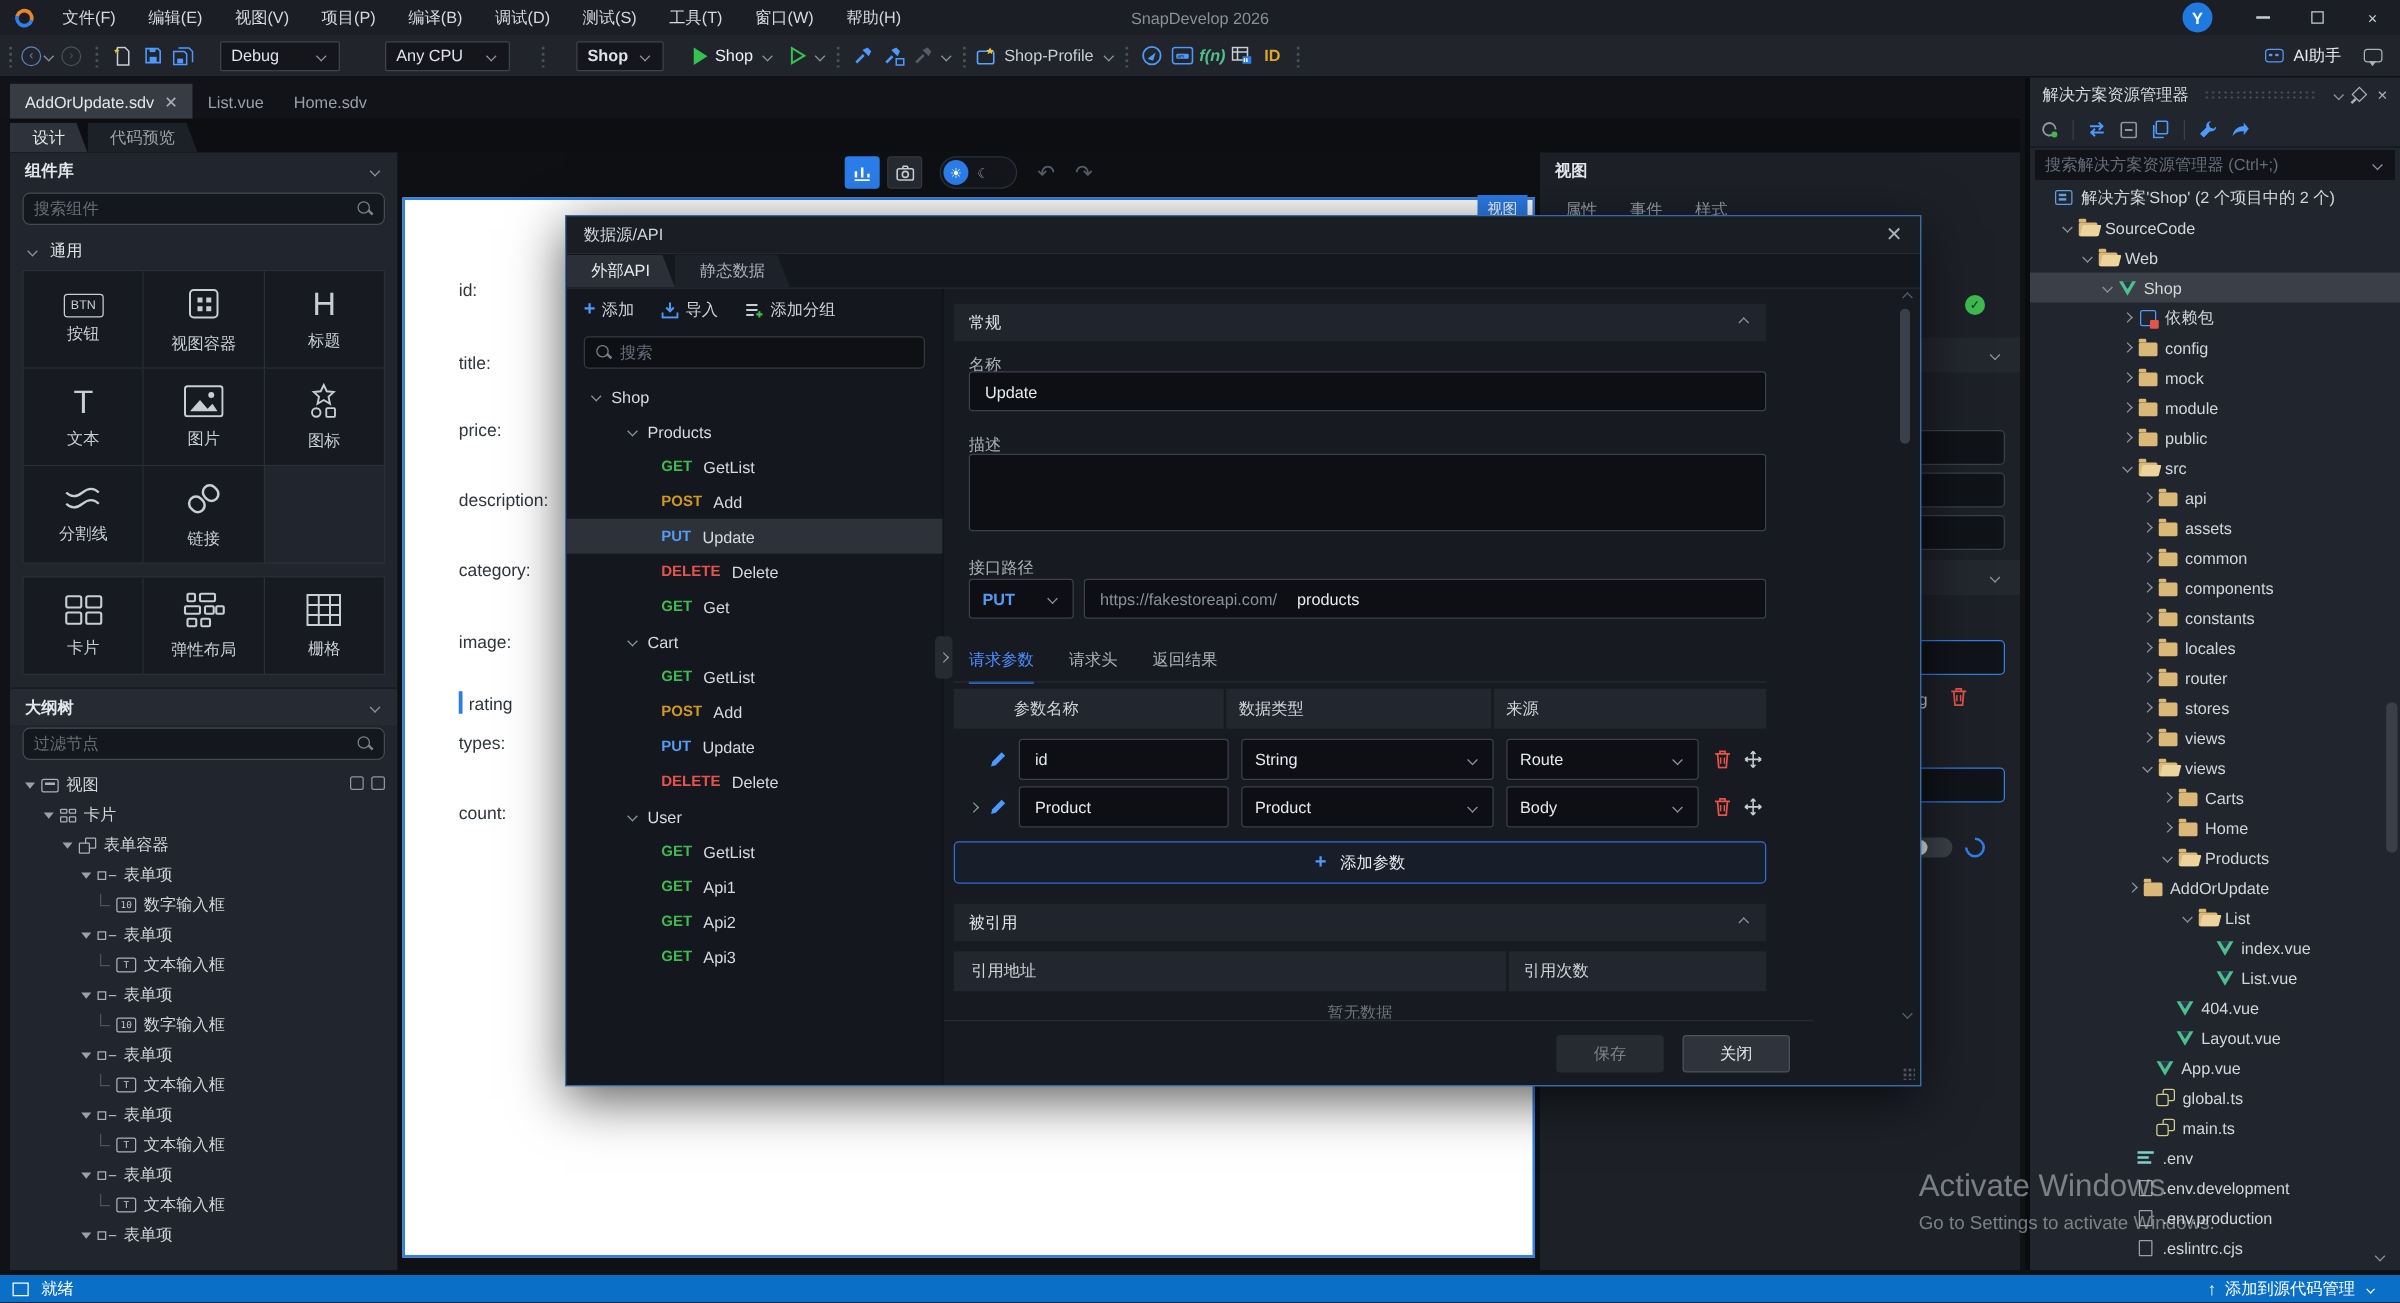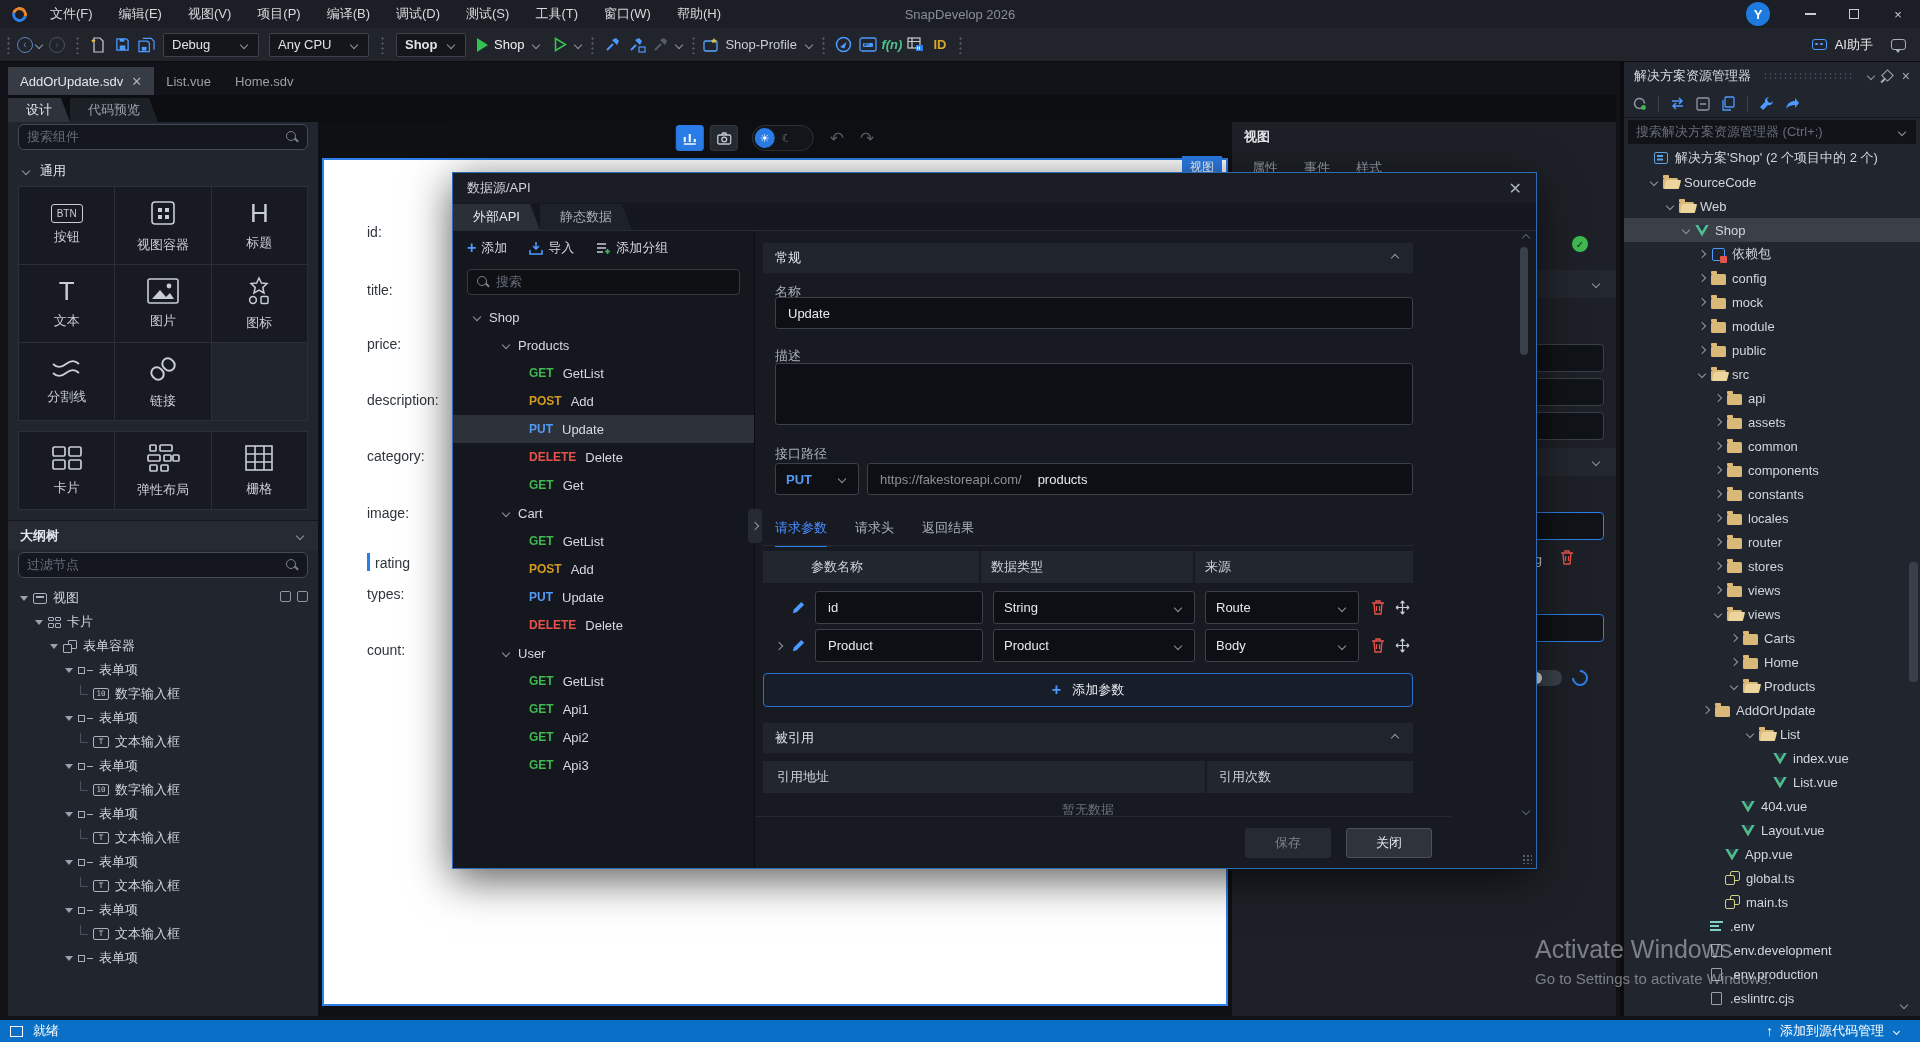--- a/index.html
+++ b/index.html
@@ -18,21 +18,21 @@
   .glyph-max{width:10px;height:10px;border:1.4px solid #c9cdd4}
   
   #toolbar{position:absolute;left:0;top:28px;width:1920px;height:34px;background:#21242b;display:flex;align-items:center;border-bottom:1px solid #0c0d10}
   .grip{width:5px;height:18px;background-image:radial-gradient(#4a515c 1px,transparent 1.2px);background-size:5px 5px;margin:0 6px;flex:none}
   .tbtn{display:flex;align-items:center;justify-content:center;height:26px;min-width:24px;color:#c9cdd4;flex:none}
   .circ{width:16px;height:16px;border-radius:50%;border:1.6px solid #5a87c0;display:inline-flex;align-items:center;justify-content:center;font-size:10px;color:#5a87c0}
   .circ.dis{border-color:#4a515c;color:#4a515c}
   .chev{display:inline-block;width:6px;height:6px;border-right:1.4px solid #8f97a3;border-bottom:1.4px solid #8f97a3;transform:rotate(45deg);margin:0 3px;flex:none}
   .chev.up{transform:rotate(-135deg)}
   .chev.right{transform:rotate(-45deg)}
-  .sel{height:24px;background:#14161b;border:1px solid #3c434d;border-radius:2px;display:flex;align-items:center;padding:0 8px;margin:0 5px;color:#dfe3e9}
+  .sel{height:24px;background:#14161b;border:1px solid #3c434d;border-radius:2px;display:flex;align-items:center;padding:0 8px;margin:0 18px;color:#dfe3e9}
   .sel .chev{margin-left:auto}
   .play{width:0;height:0;border-left:11px solid #34c251;border-top:7px solid transparent;border-bottom:7px solid transparent;flex:none}
   .goldtext{color:#d9a62e;font-weight:bold}
   .greentext{color:#4fc08d;font-style:italic;font-weight:bold}
   #ai-group{margin-left:auto;display:flex;align-items:center;margin-right:14px;gap:8px}
   .robot{width:15px;height:11px;border:1.6px solid #4c9aff;border-radius:3px;position:relative}
   .robot::before{content:"";position:absolute;left:2.5px;top:2.5px;width:2.5px;height:2.5px;background:#4c9aff;border-radius:50%;box-shadow:5px 0 0 #4c9aff}
   .bubble{width:15px;height:11px;border:1.4px solid #aab0b9;border-radius:3px;position:relative}
   .bubble::after{content:"";position:absolute;left:3px;bottom:-4px;border-left:3px solid transparent;border-right:3px solid transparent;border-top:4px solid #aab0b9}
   
@@ -342,20 +342,24 @@
     </div>
   <span id="tabstrip-chev" class="chev"></span>
 </div>
 
 <div id="subtabs">
     <span class="subtab active">设计</span>
     <span class="subtab">代码预览</span>
   </div>
 
 <div id="leftpanel">
+  <div class="pan-h">
+    <span>组件库</span>
+    <span class="chev"></span>
+  </div>
   <div class="searchbox">
     <span>搜索组件</span>
     <span class="mag"></span>
   </div>
   <div id="comp-sections">
       <div class="sec-h">
         <span class="chev"></span>
         <span>通用</span>
       </div>
       <div class="comp-grid">
@@ -726,21 +730,21 @@
       <svg width="15" height="13" viewBox="0 0 15 13">
           <path d="M1 12C2 6 6 4 10 4V1l4 5-4 5V8C6 8 3 9 1 12z" fill="#4c9aff"></path>
         </svg>
     </span>
   </div>
   <div id="rp-search">
     <span>搜索解决方案资源管理器 (Ctrl+;)</span>
     <span class="chev"></span>
   </div>
   <div id="rp-tree">
-      <div class="srow" style="padding-left:16px">
+      <div class="srow" style="padding-left:6px">
         <span class="aph"></span>
         <span class="soli"></span>
         <span>解决方案'Shop' (2 个项目中的 2 个)</span>
       </div>
       <div class="srow" style="padding-left:24px">
         <span class="chev"></span>
         <span class="fold open"></span>
         <span>SourceCode</span>
       </div>
       <div class="srow" style="padding-left:40px">

